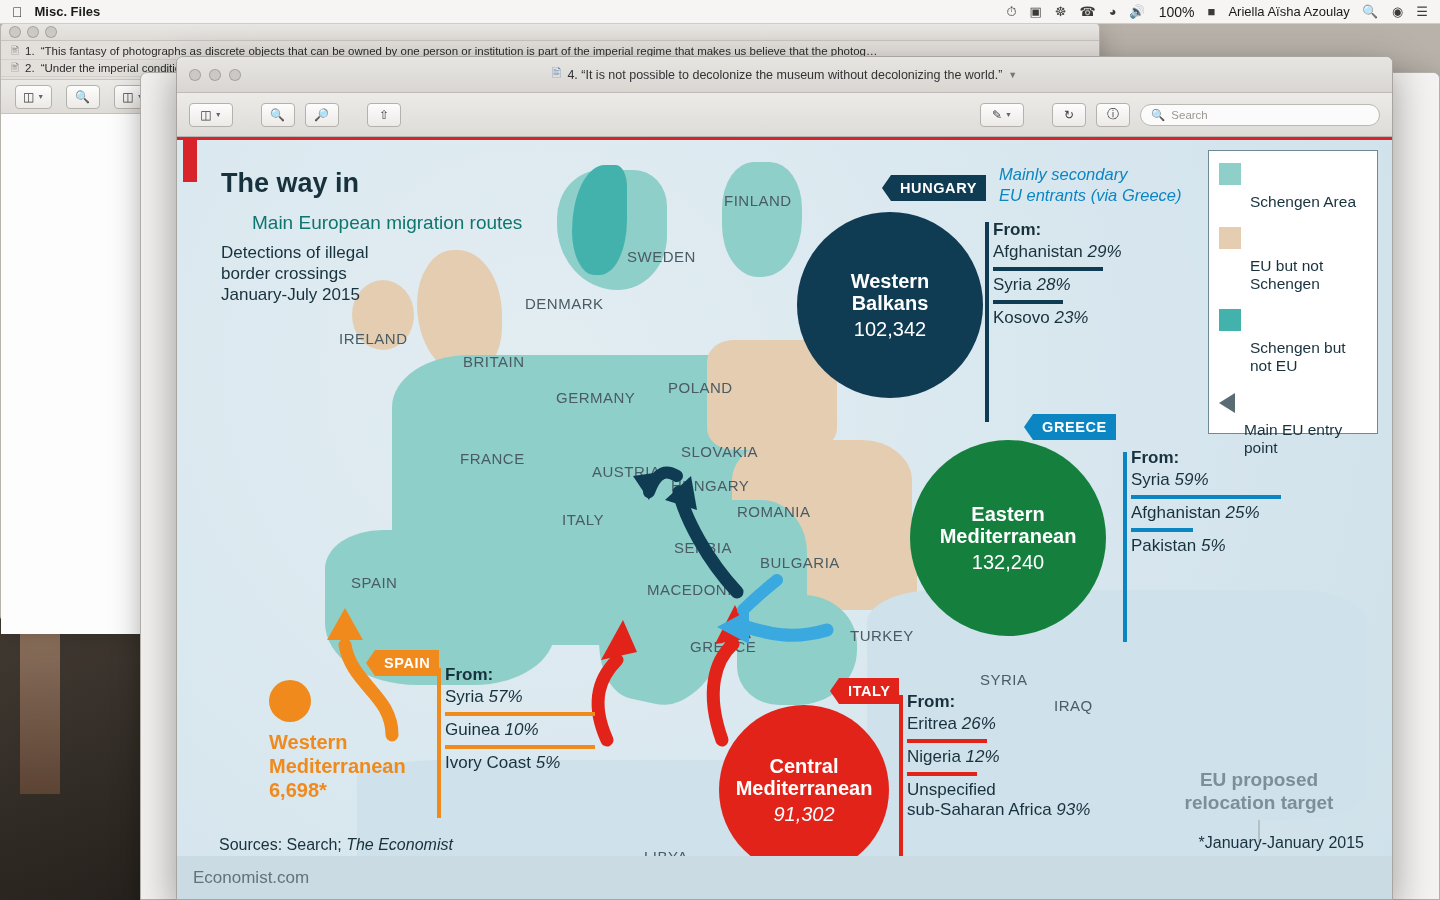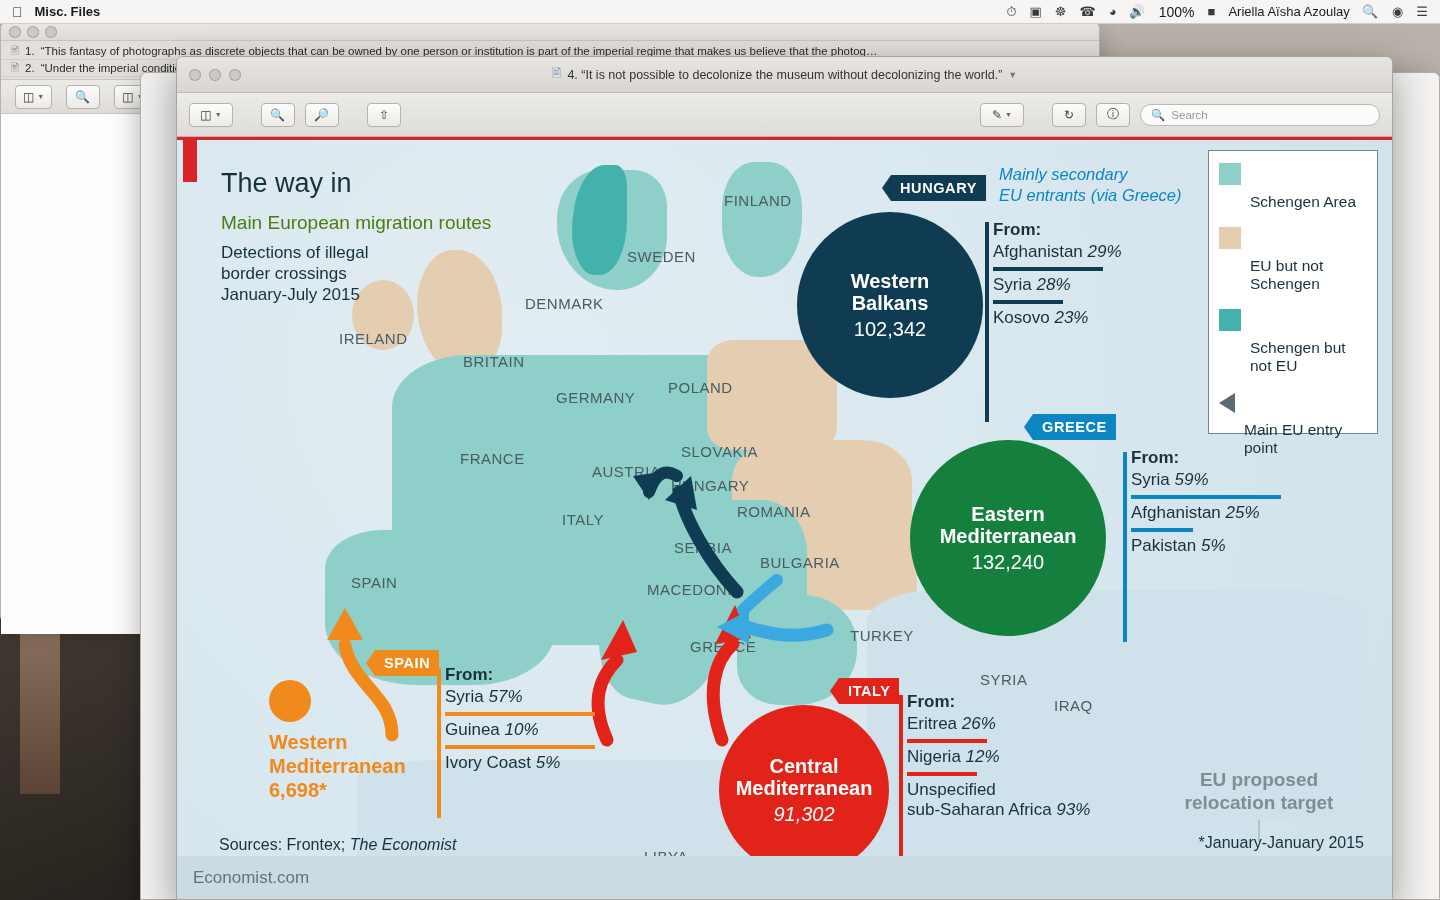--- a/index.html
+++ b/index.html
@@ -157,22 +157,22 @@
   .eunotsch { background: #e5cdb2; }
   .schnoteu { background: #43b2ac; }
   .nonland  { background: #cfe1ea; }
 
   .country-label {
     position: absolute; font-size: 15px; color: #4a5b63; letter-spacing: .5px;
     font-family: "Liberation Sans", sans-serif;
   }
 
   
-  .h1 { position: absolute; font-size: 27px; font-weight: normal; color: #17313d; }
-  .h2 { position: absolute; font-size: 19px; color: #4d7c0f; }
+  .h1 { position: absolute; font-size: 27px; font-weight: bold; color: #17313d; }
+  .h2 { position: absolute; font-size: 19px; color: #0f766e; margin-left: 31px; }
   .h3 { position: absolute; font-size: 17px; color: #17313d; line-height: 21px; }
 
   
   .bubble {
     position: absolute; border-radius: 50%;
     display: flex; flex-direction: column; align-items: center; justify-content: center;
     color: #fff; text-align: center; line-height: 1.12;
   }
   .bubble .bname { font-size: 20px; font-weight: bold; }
   .bubble .bnum  { font-size: 20px; margin-top: 3px; }
@@ -532,20 +532,20 @@
 
     <div id="reloc">
       <div class="rtitle">
         <div>EU proposed</div>
         <div>relocation target</div>
       </div>
       <div class="stem"></div>
     </div>
 
     <div class="sources">
-      <span>Sources: Frontex; </span><i>The Economist</i>
+      <span>Sources: Search; </span><i>The Economist</i>
     </div>
     <div class="footnote" style="right:30px;bottom:48px;">*January-January 2015</div>
     <div id="econ-bar">
       <span>Economist.com</span>
     </div>
   </div>
 </div>
 
 </body></html>

